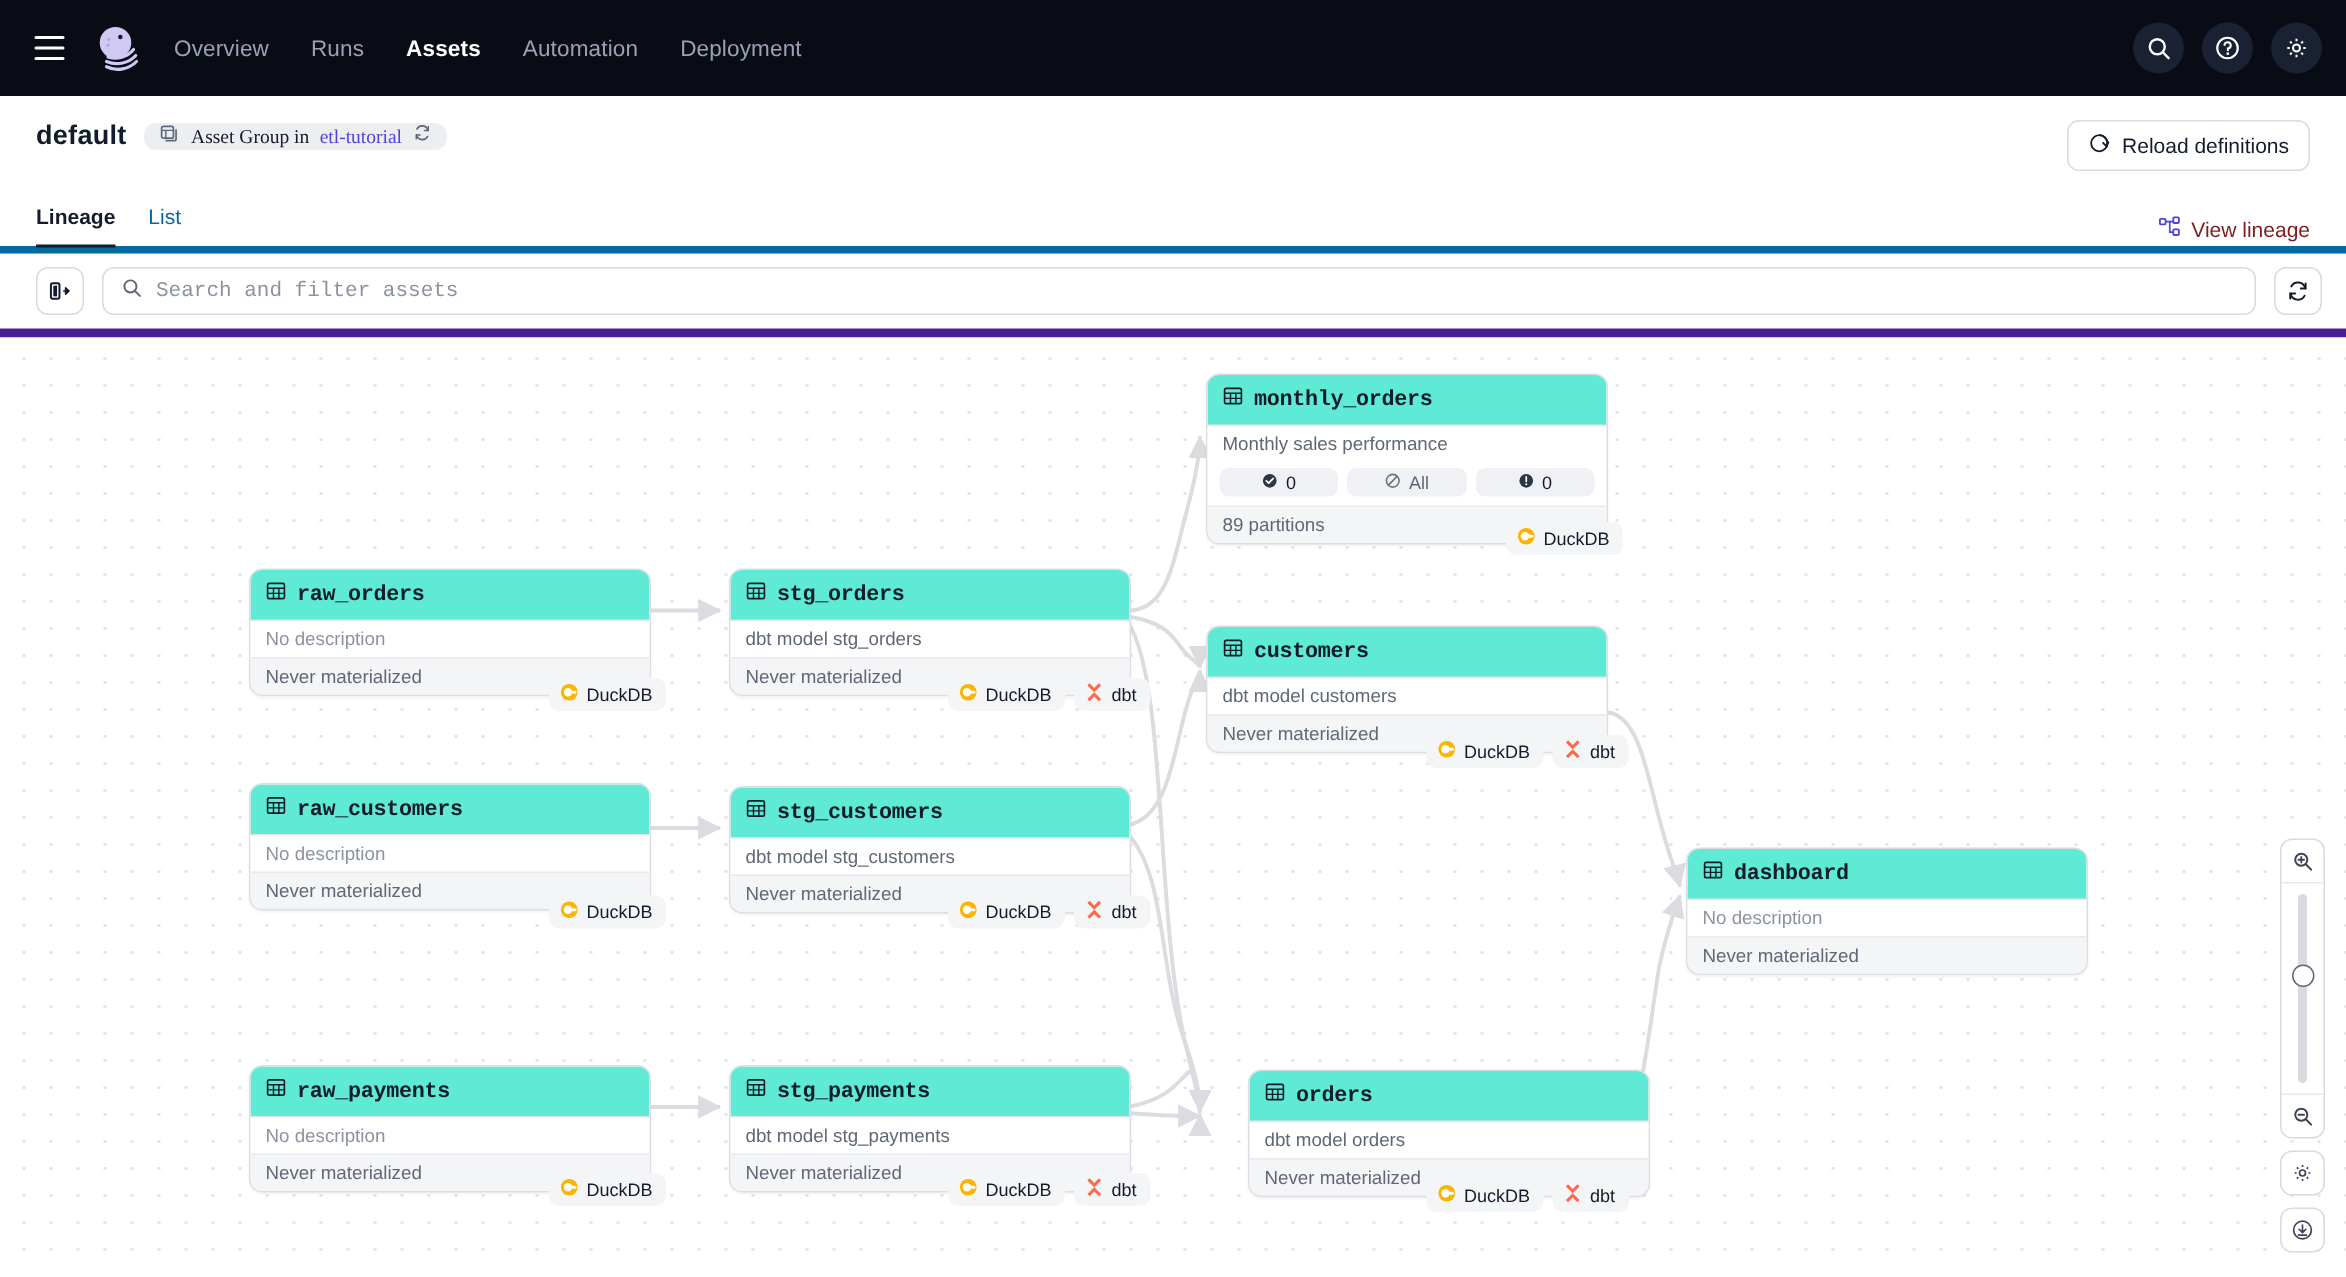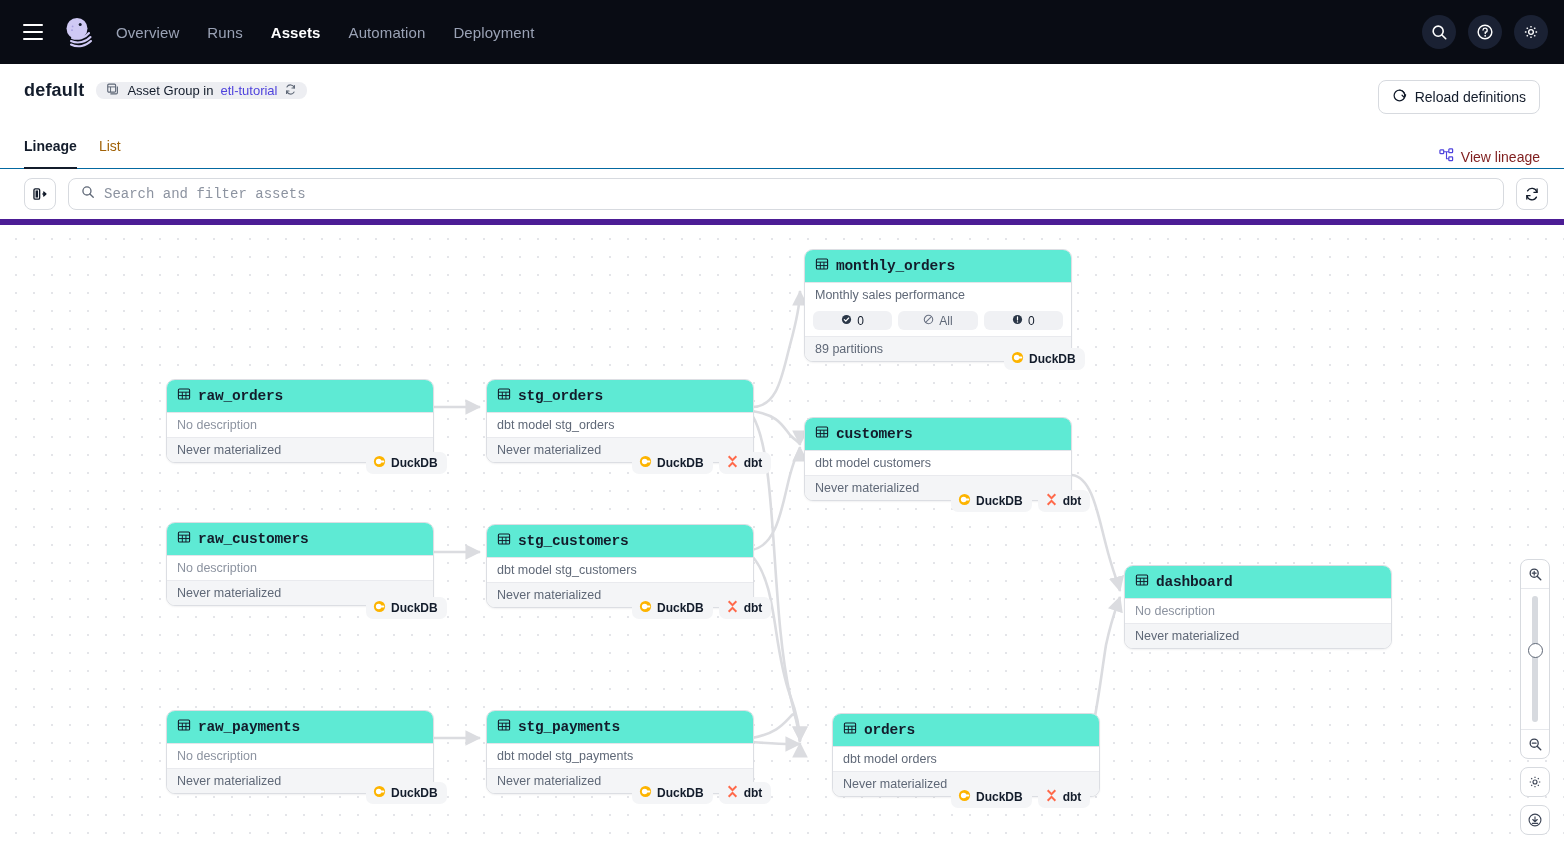--- a/index.html
+++ b/index.html
@@ -28,35 +28,35 @@
   .navicons { display: flex; align-items: center; gap: 12px; }
   .circbtn { width: 34px; height: 34px; border-radius: 50%; background: #1A2133;
     display: flex; align-items: center; justify-content: center; cursor: pointer; }
 
   
   .pagehead { padding: 16px 24px 0 24px; display: flex; align-items: flex-start; }
   .titlerow { display: flex; align-items: center; gap: 12px; }
   .ptitle { font-size: 18px; font-weight: bold; color: #131C2B; letter-spacing: .2px;}
   .groupchip {
     display: inline-flex; align-items: center; gap: 7px; background: #EDEEF2;
-    border-radius: 8px; padding: 0 10px; font-size: 13px; color: #131C2B; cursor: pointer;
+    border-radius: 8px; padding: 0 10px; font-size: 13px; color: #131C2B; cursor: pointer; font-family: Liberation Serif, serif;
   }
   .groupchip a { color: #4F43DD; text-decoration: none; }
   .headspacer { flex: 1; }
   .reloadbtn {
     display: inline-flex; align-items: center; gap: 8px; border: 1px solid #D7DADF;
     border-radius: 8px; background: #fff; padding: 7px 13px; font-size: 14px;
     color: #131C2B; cursor: pointer;
   }
 
   
   .tabsrow { padding: 0 24px; display: flex; align-items: flex-end;
-    border-bottom: 1px solid #0369a1; height: 45px; margin-top: 10px;}
+    border-bottom: 5px solid #0369a1; height: 45px; margin-top: 10px;}
   .tabs { display: flex; gap: 22px; height: 100%; align-items: center;}
-  .tab { font-size: 14px; color: #a16207; height: 100%; display: flex; align-items: center;
+  .tab { font-size: 14px; color: #0369a1; height: 100%; display: flex; align-items: center;
     cursor: pointer; position: relative; }
   .tab.active { color: #131C2B; font-weight: bold; }
   .tab.active:after { content:""; position: absolute; left: 0; right: 0; bottom: -1px;
     height: 2px; background: #131C2B; }
   .tabspacer { flex: 1; }
   .viewlineage { display: inline-flex; align-items: center; gap: 7px; color: #7f1d1d;
     font-size: 14px; cursor: pointer; padding-bottom: 2px;}
 
   
   .toolbar { height: 56px; display: flex; align-items: center; gap: 12px;
@@ -94,21 +94,21 @@
   .node .nstat { padding: 5px 10px; font-size: 12.5px; color: #5F6877;
     background: #F4F5F7; border-top: 1px solid #E9EAEE;}
   .node .nchips { display: flex; gap: 6px; padding: 4px 8px 6px 8px; background: #fff; }
   .chip { flex: 1; background: #F0F1F4; border-radius: 6px; height: 19px;
     display: flex; align-items: center; justify-content: center; gap: 5px;
     font-size: 12px; color: #131C2B; }
   .chip.gray { color: #5F6877; }
 
   .tags { position: absolute; display: flex; gap: 6px; }
   .tag { display: inline-flex; align-items: center; gap: 5px; background: #F4F5F7;
-    border-radius: 7px; padding: 3px 9px 3px 7px; font-size: 12px; font-weight: bold;
+    border-radius: 7px; padding: 3px 9px 3px 7px; font-size: 12px; font-weight: normal;
     color: #131C2B; cursor: pointer; }
 
   
   .zoomctl { position: absolute; right: 14px; top: 334px; display: flex;
     flex-direction: column; align-items: center; gap: 8px; }
   .zoomstack { width: 30px; border: 1px solid #D7DADF; border-radius: 8px; background: #fff;
     display: flex; flex-direction: column; align-items: center; overflow: hidden; }
   .zoomstack .zb { width: 100%; height: 28px; display: flex; align-items: center;
     justify-content: center; cursor: pointer; }
   .zoomstack .divider { width: 100%; height: 1px; background: #E6E8EC; }

